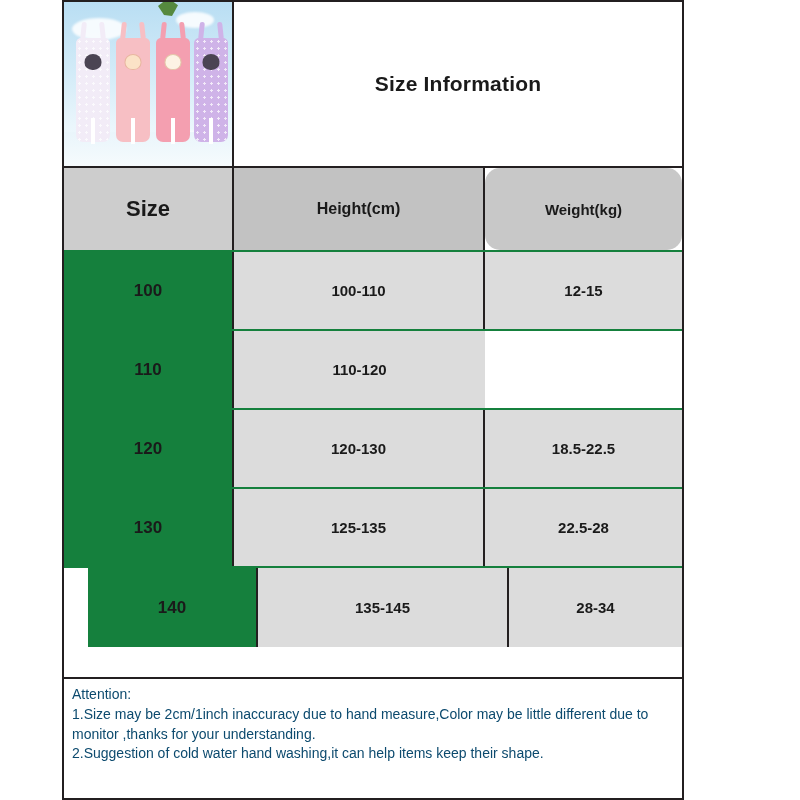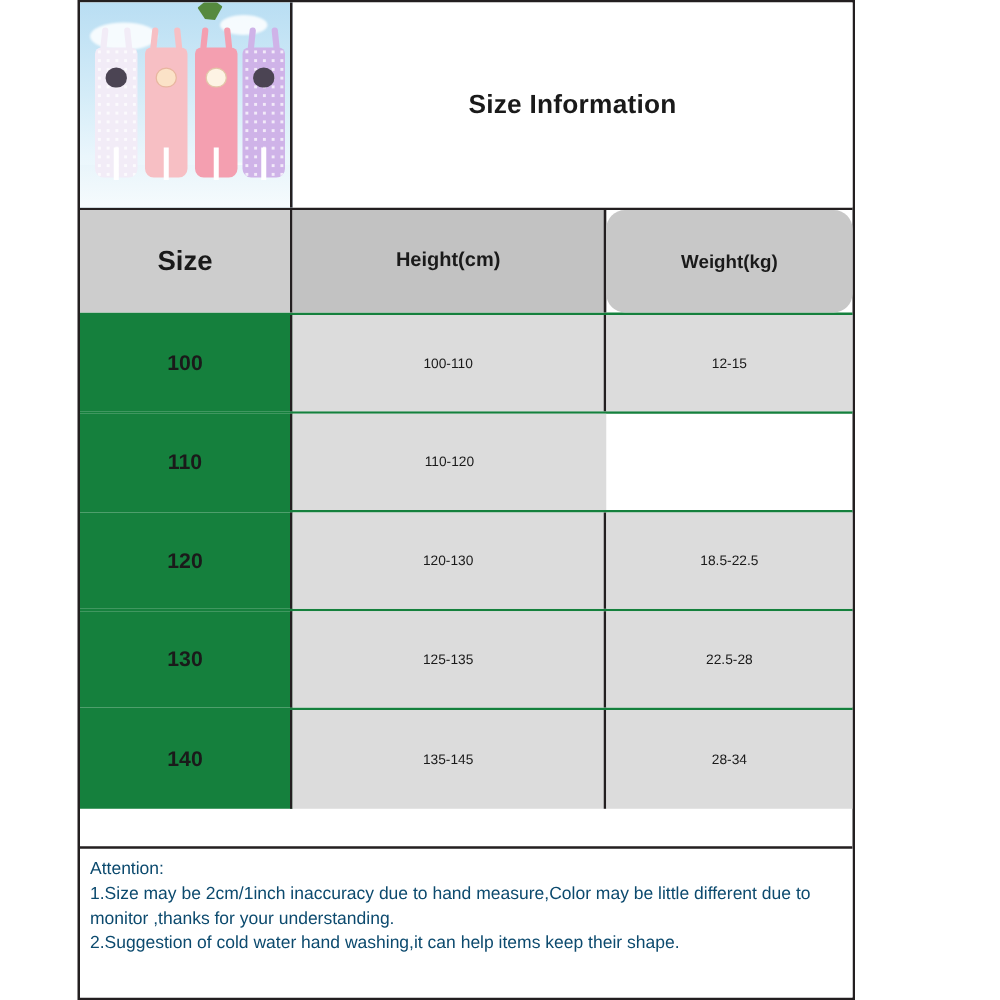--- a/index.html
+++ b/index.html
@@ -157,21 +157,21 @@
   .tbl {
     flex: 1 1 auto;
     display: flex;
     flex-direction: column;
   }
   .row {
     display: flex;
     border-bottom: 2px solid #15803d;
     box-sizing: border-box;
   }
-  .row:last-child { border-bottom: none; }
+  .row:last-child { border-bottom: none; margin-left: 24px; }
   .cell {
     box-sizing: border-box;
     display: flex;
     align-items: center;
     justify-content: center;
     border-right: 2px solid #231f20;
     text-align: center;
   }
   .cell:last-child { border-right: none; }
   .c-size   { width: 170px; flex: 0 0 170px; background: #d5d5d5; }
@@ -184,22 +184,22 @@
   .head-row .c-weight { background: #c8c8c8; font-size: 15px; font-weight: bold; border-radius: 15px; }
 
   .data-row { height: 79px; flex: 0 0 79px; }
   .data-row .c-size {
     font-size: 17px;
     font-weight: bold;
     background: #15803d;
   }
   .data-row .c-height,
   .data-row .c-weight {
-    font-size: 11px;
-    font-weight: normal;
+    font-size: 15px;
+    font-weight: bold;
     background: #dcdcdc;
   }
 
   
   .attention {
     flex: 1 1 auto;
     border-top: 2px solid #231f20;
     background: #ffffff;
     padding: 6px 8px 4px 8px;
     box-sizing: border-box;

